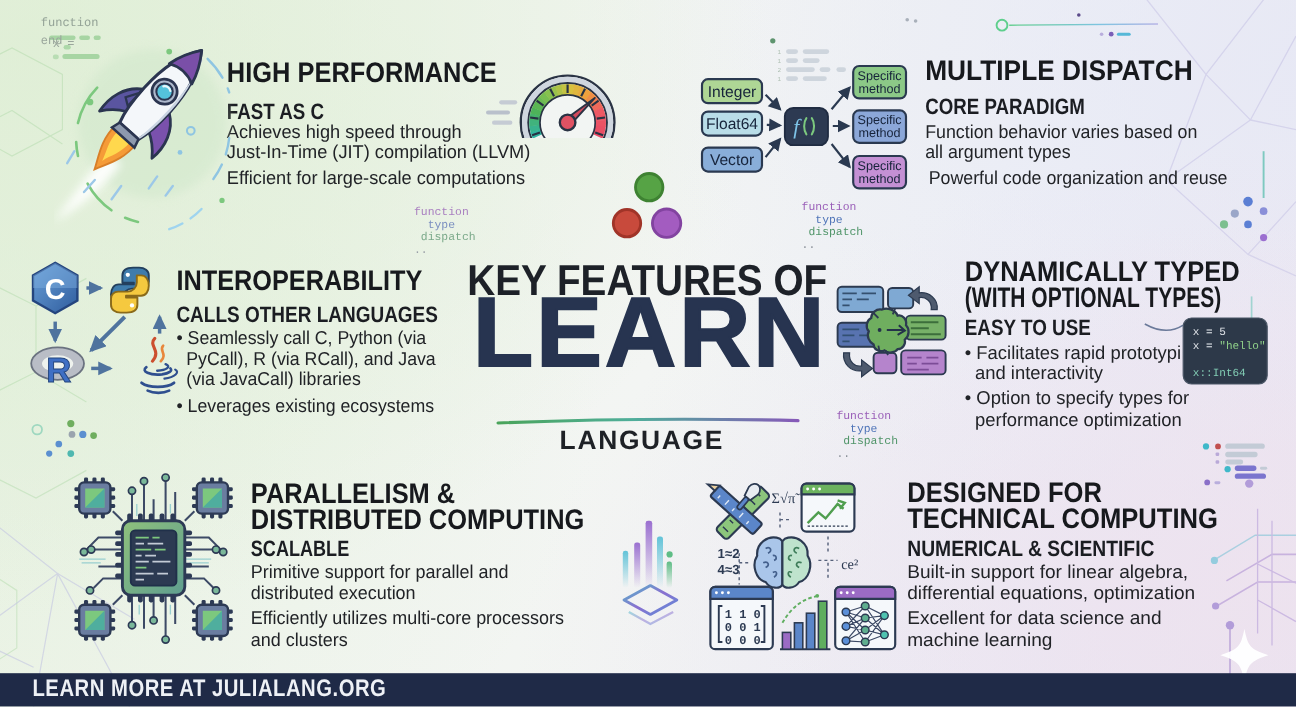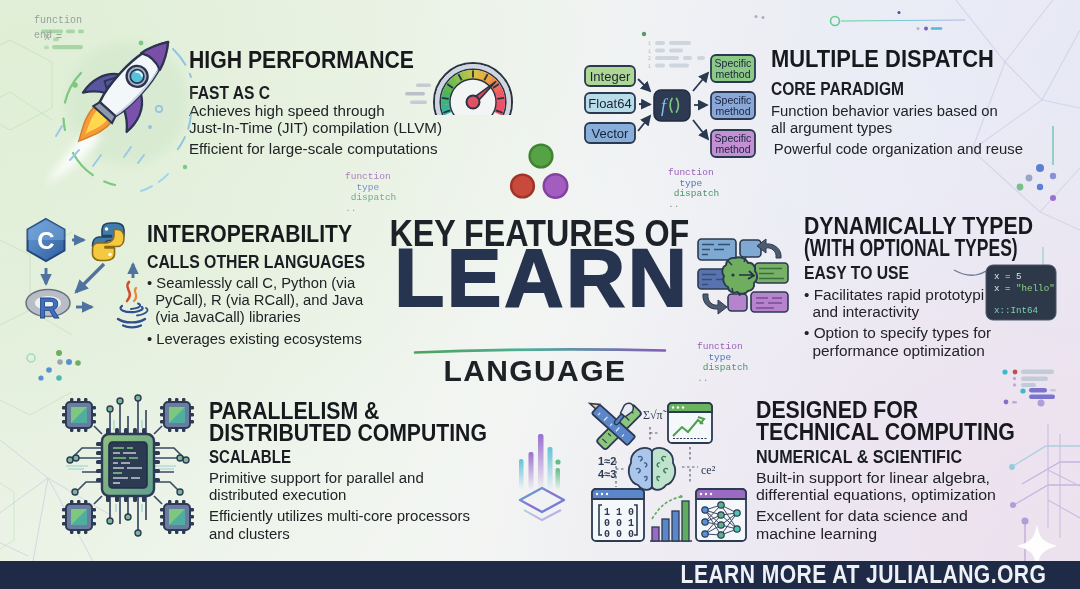--- a/index.html
+++ b/index.html
@@ -14,21 +14,21 @@
       linear-gradient(100deg, #ecf3e6 0%, #f1f5ef 28%, #f3f5f3 50%, #eef0f6 78%, #ece9f3 100%);
   }
   .abs{position:absolute;}
   .h1{font-weight:bold;color:#17191d;font-size:23.5px;line-height:22px;transform-origin:left top;white-space:nowrap;}
   .h2{font-weight:bold;color:#1b1d22;font-size:18.5px;line-height:18px;transform-origin:left top;white-space:nowrap;}
   .body{font-weight:normal;color:#212327;font-size:15.5px;line-height:17.2px;transform-origin:left top;}
   .body p{margin:0 0 4px 0;}
   .mono{font-family:"Liberation Mono",monospace;}
   .nw{white-space:nowrap;}
   #bottombar{position:absolute;left:0;right:0;bottom:0;height:28px;background:#1f2a47;
-     color:#eef1f6;text-align:right;font-weight:bold;font-size:25px;line-height:27.5px;letter-spacing:0.5px;}
+     color:#eef1f6;text-align:left;font-weight:bold;font-size:20px;line-height:27.5px;letter-spacing:0.5px;}
   .ttl{text-align:center;white-space:nowrap;}
   .tsp{display:inline-block;transform-origin:center top;}
 </style>
 </head>
 <body>
 <div id="page">
 
 <svg class="abs" id="deco" width="1080" height="589" viewBox="0 0 1080 589" style="left:0;top:0">
   <defs>
     <linearGradient id="glineTR" x1="0" y1="0" x2="1" y2="0">
@@ -260,21 +260,21 @@
 <svg class="abs" width="260" height="10" viewBox="0 0 260 10" style="left:410px;top:346px">
   <defs>
         <linearGradient id="ugrad" x1="0" y1="0" x2="1" y2="0">
     <stop offset="0" stop-color="#4aa45a"></stop>
           <stop offset="0.45" stop-color="#4fae9a"></stop>
           <stop offset="1" stop-color="#8659b8"></stop>
   </linearGradient>
       </defs>
   <path d="M5,6.5 Q128,1.5 255,4.5" fill="none" stroke="url(#ugrad)" stroke-width="2.6" stroke-linecap="round"></path>
 </svg>
-<div class="abs ttl" id="t4" style="left:334.2px;top:353.7px;width:400px;font-size:30px;font-weight:bold;color:#1e2126;"><span class="tsp" id="t4s" style="letter-spacing:1.4px;margin-right:-1.4px">LANGUAGE</span></div>
+<div class="abs ttl" id="t4" style="left:334.2px;top:353.7px;width:400px;font-size:22px;font-weight:bold;color:#1e2126;"><span class="tsp" id="t4s" style="letter-spacing:1.4px;margin-right:-1.4px">LANGUAGE</span></div>
 
 <svg class="abs" width="180" height="125" viewBox="0 0 180 125" style="left:580px;top:48px">
   <defs>
     <marker id="ah" markerWidth="7" markerHeight="7" refX="5" refY="3" orient="auto">
       <path d="M0,0 L6,3 L0,6 Z" fill="#2a3950"></path>
     </marker>
   </defs>
   <g font-family="Liberation Sans,sans-serif">
     <rect x="5" y="18" width="50" height="20" rx="5" fill="#aed695" stroke="#2a3950" stroke-width="1.8"></rect>
     <text x="30" y="32.5" font-size="13" text-anchor="middle" fill="#16233a">Integer</text>

